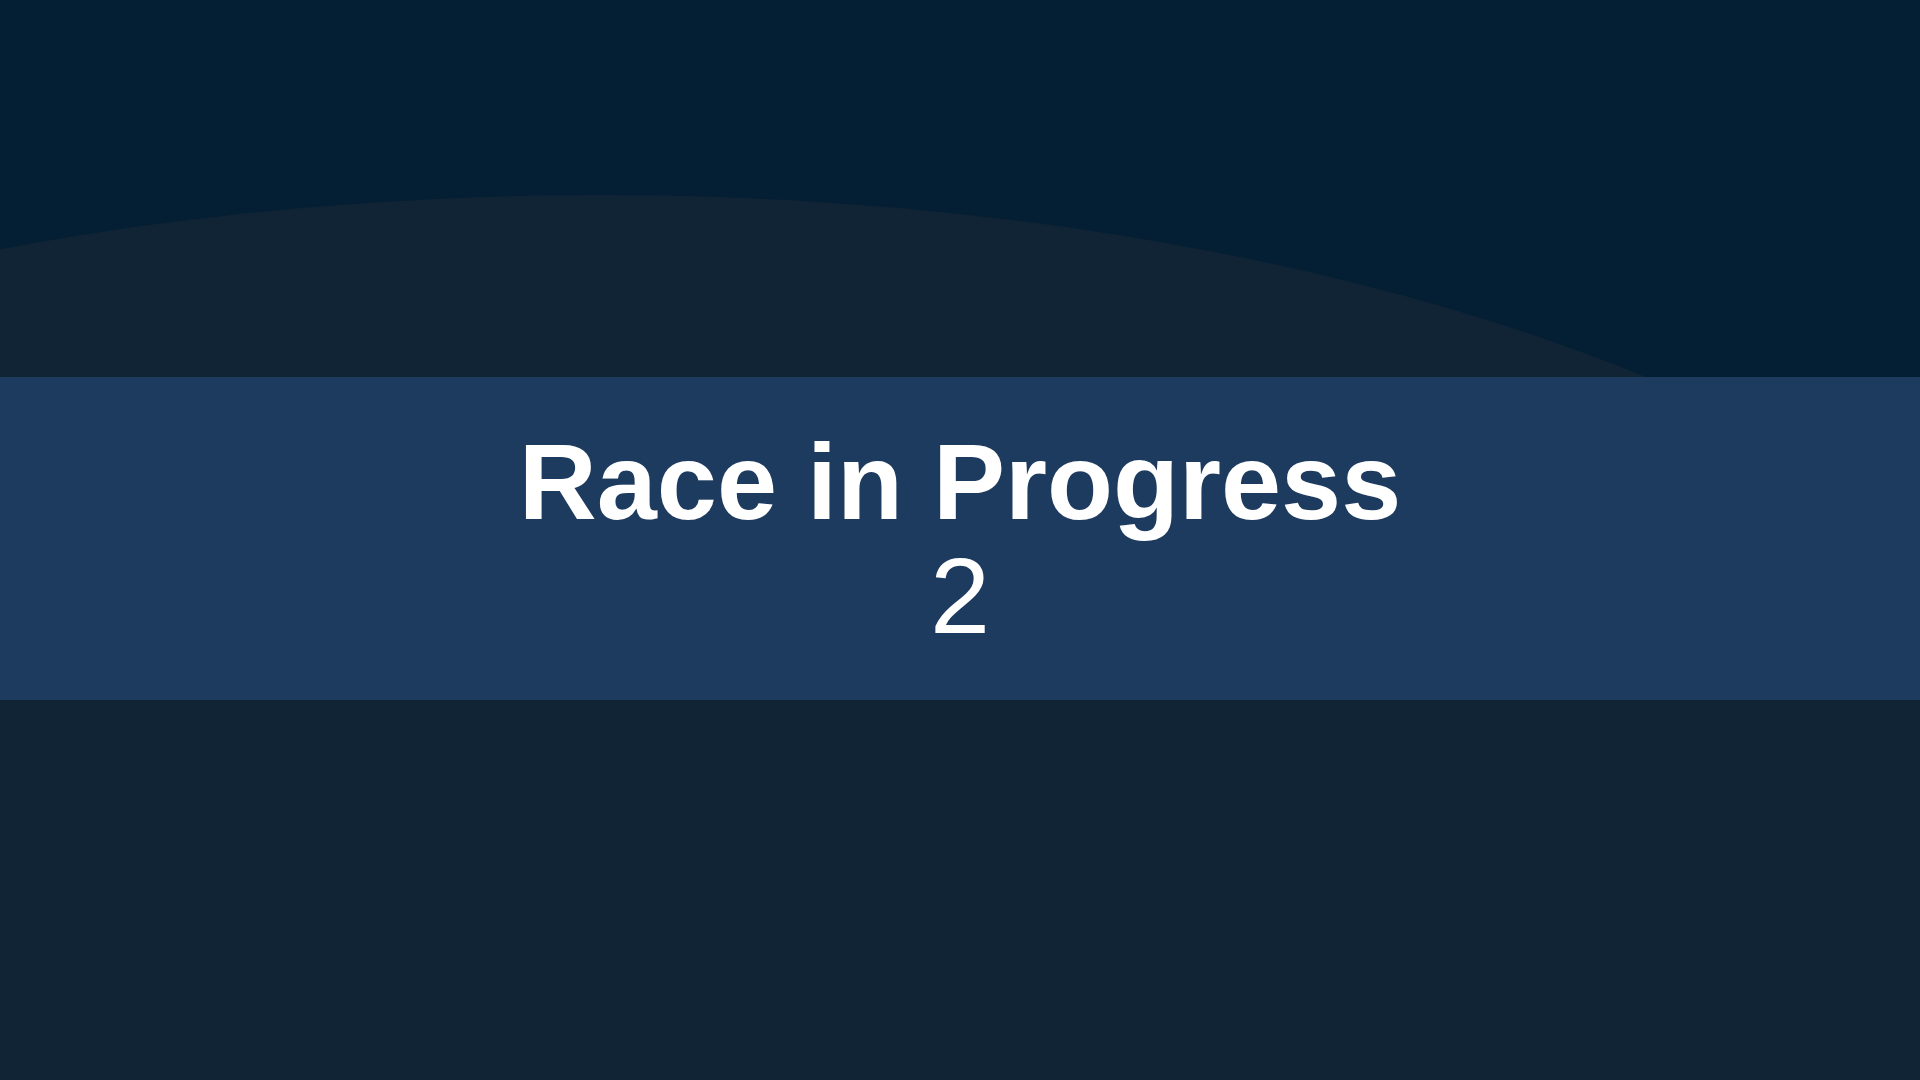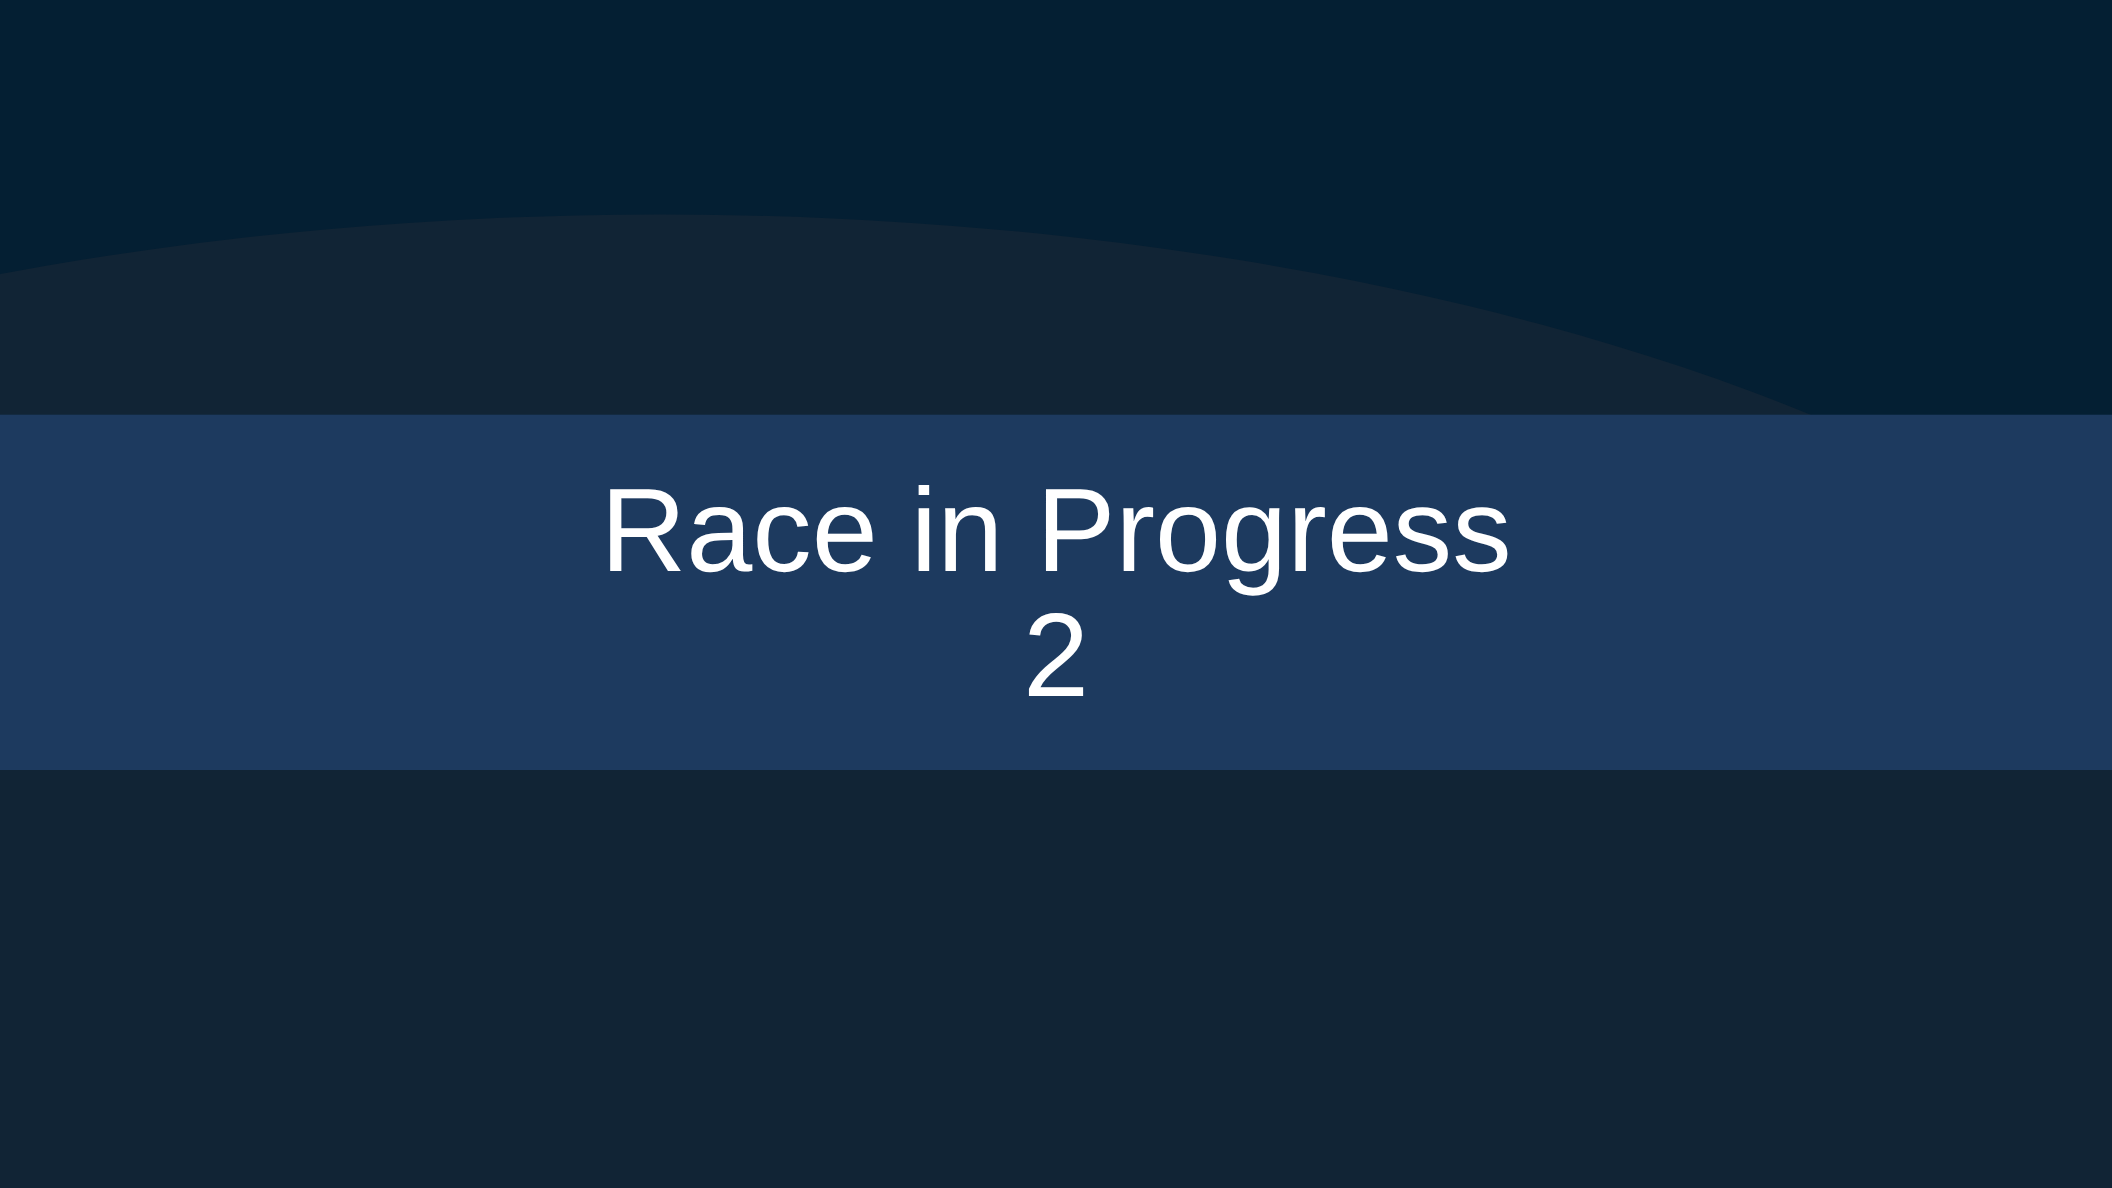--- a/index.html
+++ b/index.html
@@ -45,21 +45,21 @@
     flex-direction: column;
     align-items: center;
     justify-content: center;
     z-index: 5;
   }
 
   #status-title {
     color: #ffffff;
     font-family: "Liberation Sans", sans-serif;
     font-size: 108px;
-    font-weight: 400;
+    font-weight: 700;
     line-height: 1.05;
     letter-spacing: 0px;
     text-align: right;
     white-space: nowrap;
     margin: 0;
     padding: 0;
   }
 
   #status-value {
     color: #ffffff;

